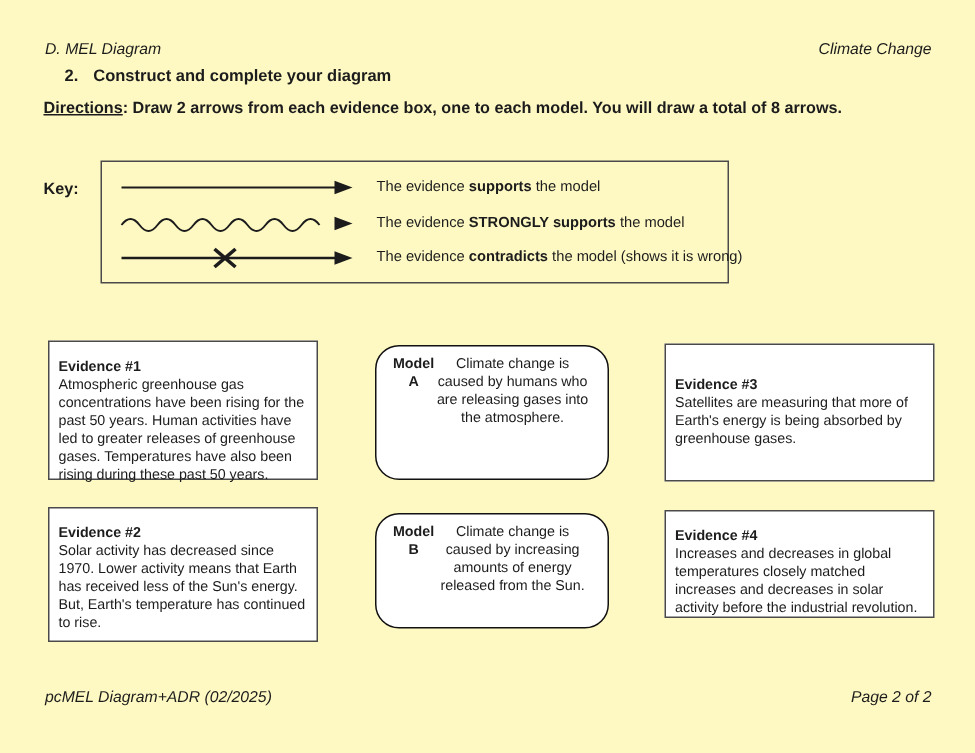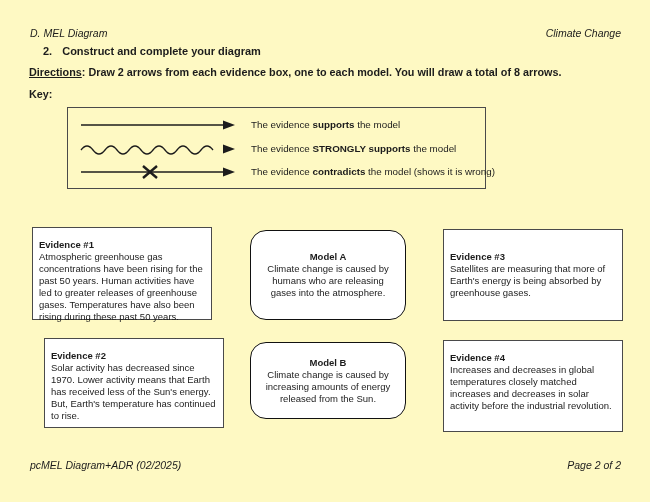--- a/index.html
+++ b/index.html
@@ -43,20 +43,21 @@
   .directions {
     font-size: 10.8px;
     font-weight: bold;
     white-space: nowrap;
   }
   .directions .u { text-decoration: underline; }
 
   .key-label {
     font-size: 10.8px;
     font-weight: bold;
+    margin-top: 32px;
   }
 
   
   .key-box {
     left: 67px;
     top: 107px;
     width: 419px;
     height: 82px;
     border: 1.2px solid #4a4a4a;
     box-sizing: border-box;
@@ -102,21 +103,21 @@
   .model-box {
     width: 156px;
     border: 1.8px solid #111111;
     border-radius: 16px;
     box-sizing: border-box;
     background: #ffffff;
     padding: 6px 11px;
     font-size: 9.5px;
     line-height: 12px;
     display: flex;
-    flex-direction: column;
+    flex-direction: row;
     justify-content: center;
     text-align: center;
   }
   .model-box .box-title { font-weight: bold; }
 
   .stroke { stroke: #1c1c1c; fill: none; }
   .fillhead { fill: #1c1c1c; stroke: none; }
 </style>
 </head>
 <body>
@@ -176,31 +177,31 @@
   <div class="abs model-box" style="left:250px; top:230px; height:90px;">
     <span class="box-title">Model A</span>
     <span>Climate change is caused by humans who are releasing gases into the atmosphere.</span>
   </div>
 
   <div class="abs evidence-box v-center" style="left:443px; top:229px; height:92px;">
     <span class="box-title">Evidence #3</span>
     <span>Satellites are measuring that more of Earth's energy is being absorbed by greenhouse gases.</span>
   </div>
 
-  <div class="abs evidence-box" style="left:32px; top:338px; height:90px;margin-left:12px;">
+  <div class="abs evidence-box" style="left:32px; top:338px; height:90px;">
     <span class="box-title">Evidence #2</span>
     <span>Solar activity has decreased since 1970. Lower activity means that Earth has received less of the Sun's energy. But, Earth's temperature has continued to rise.</span>
   </div>
 
   <div class="abs model-box" style="left:250px; top:342px; height:77px;">
     <span class="box-title">Model B</span>
     <span>Climate change is caused by increasing amounts of energy released from the Sun.</span>
   </div>
 
-  <div class="abs evidence-box" style="left:443px; top:340px; height:92px;">
+  <div class="abs evidence-box" style="left:443px; top:340px; height:72px;">
     <span class="box-title">Evidence #4</span>
     <span>Increases and decreases in global temperatures closely matched increases and decreases in solar activity before the industrial revolution.</span>
   </div>
 
   <div class="abs ftr" style="left:30px; top:459px;">pcMEL Diagram+ADR (02/2025)</div>
   <div class="abs ftr" style="right:29px; top:459px;">Page 2 of 2</div>
 
 </div>
 
 </body></html>

